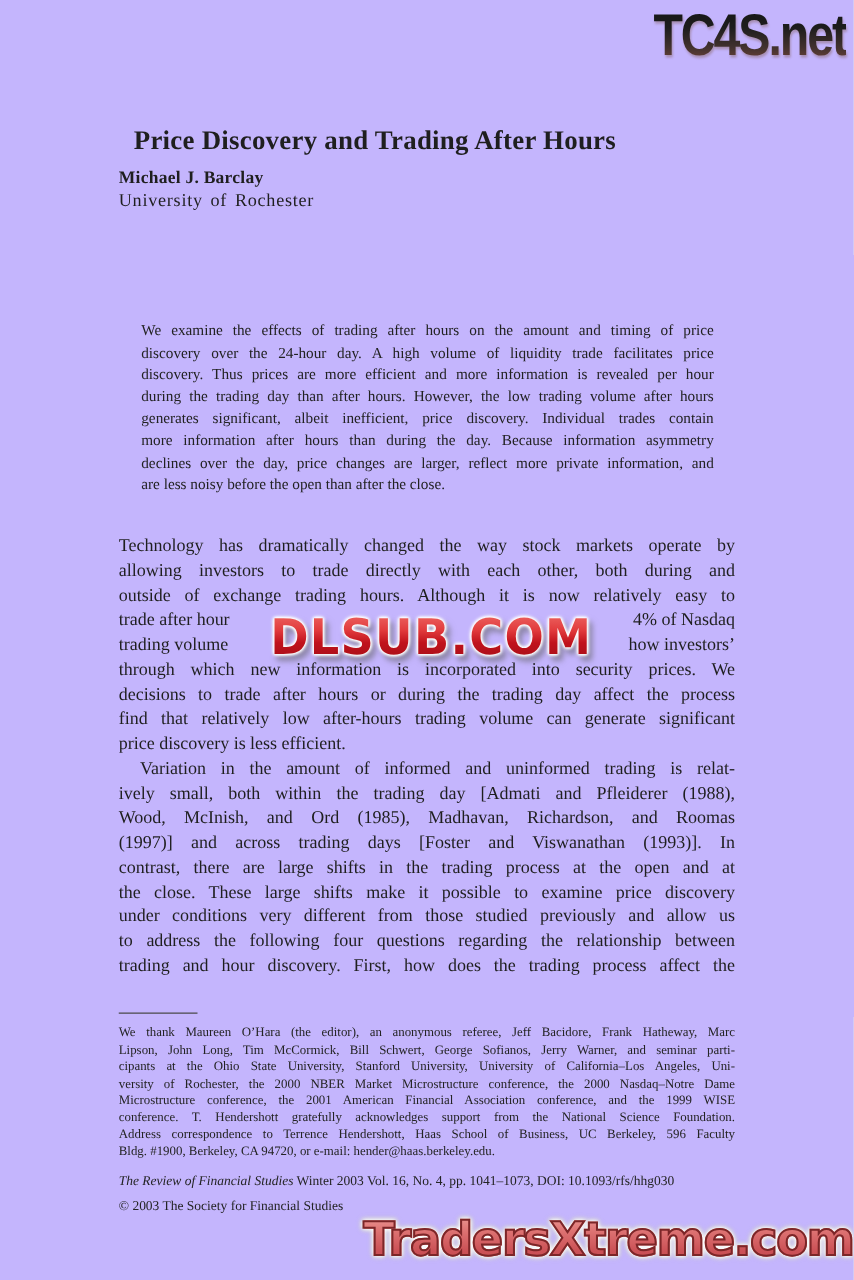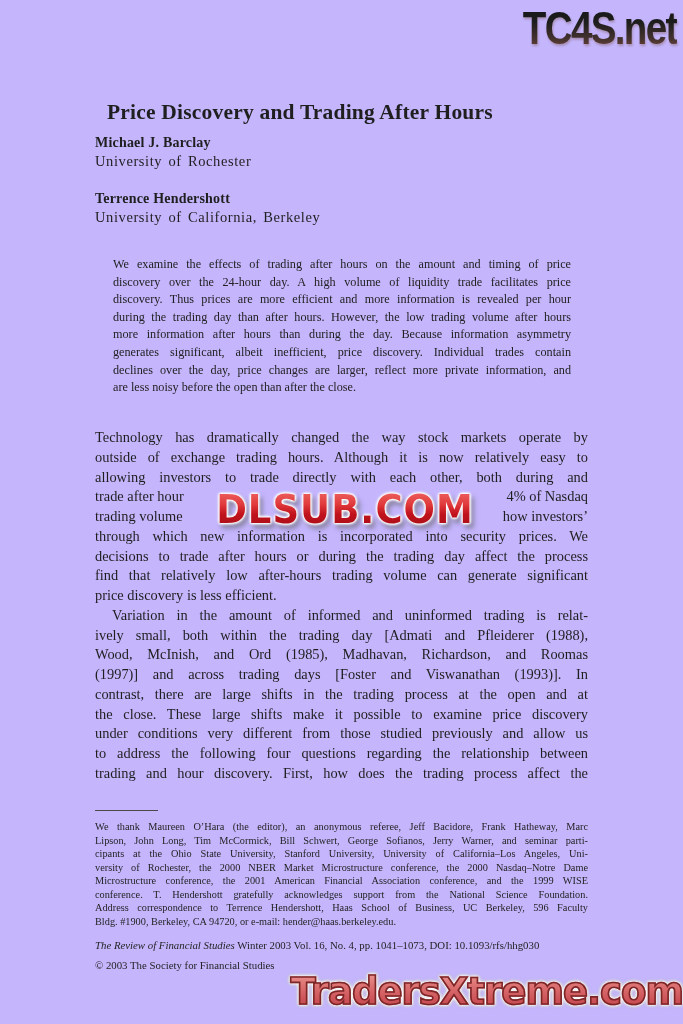--- a/index.html
+++ b/index.html
@@ -81,41 +81,37 @@
 
   <div class="abs wm-top">TC4S.net</div>
 
   <h1 class="abs title" style="margin:12px;">Price Discovery and Trading After Hours</h1>
 
   <div class="abs author-block a1">
     <div class="author-name">Michael J. Barclay</div>
     <div class="author-affil">University of Rochester</div>
   </div>
 
-  <div class="abs author-block a2">
-    <div class="author-name">Terrence Hendershott</div>
-    <div class="author-affil">University of California, Berkeley</div>
-  </div>
 
   <div class="abs abstract">
       <div class="line jl">We examine the effects of trading after hours on the amount and timing of price</div>
       <div class="line jl">discovery over the 24-hour day. A high volume of liquidity trade facilitates price</div>
       <div class="line jl">discovery. Thus prices are more efficient and more information is revealed per hour</div>
       <div class="line jl">during the trading day than after hours. However, the low trading volume after hours</div>
+      <div class="line jl">generates significant, albeit inefficient, price discovery. Individual trades contain</div>
       <div class="line jl">more information after hours than during the day. Because information asymmetry</div>
-      <div class="line jl">generates significant, albeit inefficient, price discovery. Individual trades contain</div>
       <div class="line jl">declines over the day, price changes are larger, reflect more private information, and</div>
       <div class="line">are less noisy before the open than after the close.</div>
     </div>
 
   <div class="abs bodytext">
     <div>
         <div class="line jl">Technology has dramatically changed the way stock markets operate by</div>
+        <div class="line jl">allowing investors to trade directly with each other, both during and</div>
         <div class="line jl">outside of exchange trading hours. Although it is now relatively easy to</div>
-        <div class="line jl">allowing investors to trade directly with each other, both during and</div>
         <div class="line split">
           <span>trade after hour</span>
           <span>4% of Nasdaq</span>
         </div>
         <div class="line split">
           <span>trading volume</span>
           <span>how investors’</span>
         </div>
         <div class="line jl">through which new information is incorporated into security prices. We</div>
         <div class="line jl">decisions to trade after hours or during the trading day affect the process</div>

